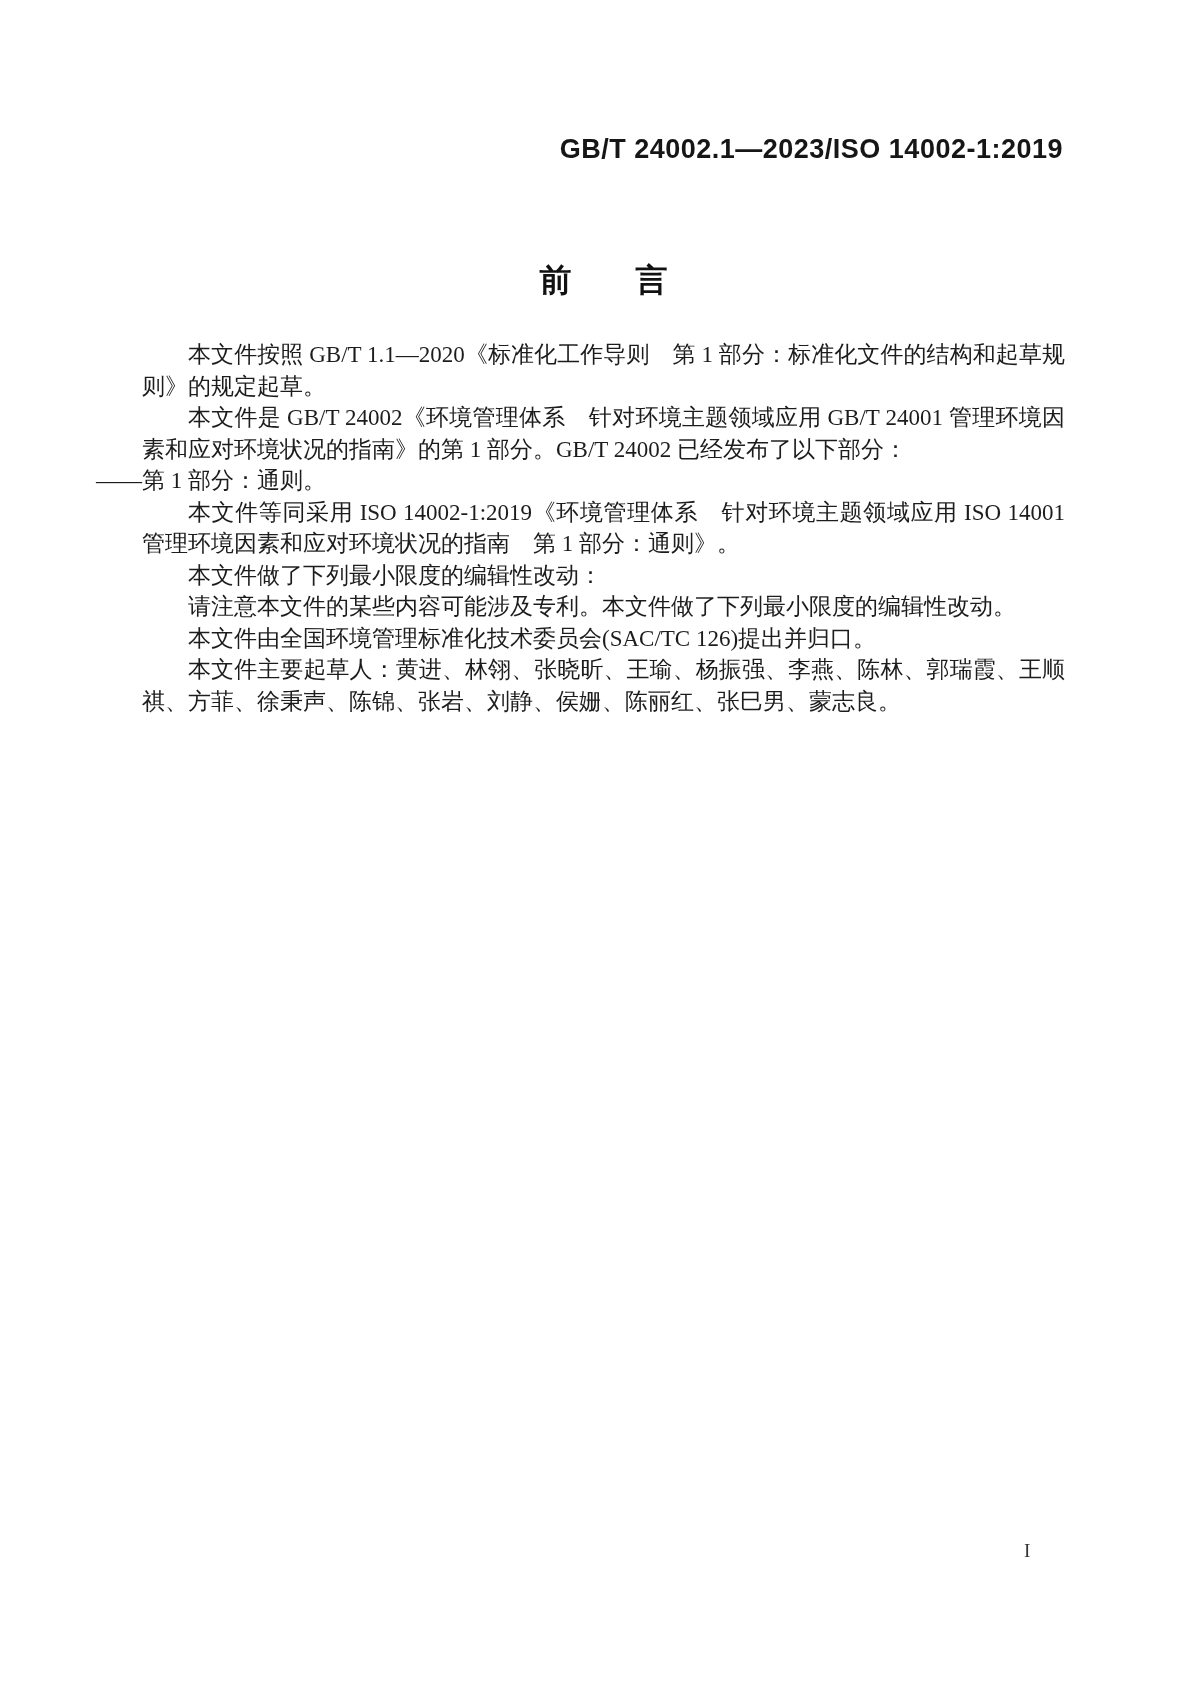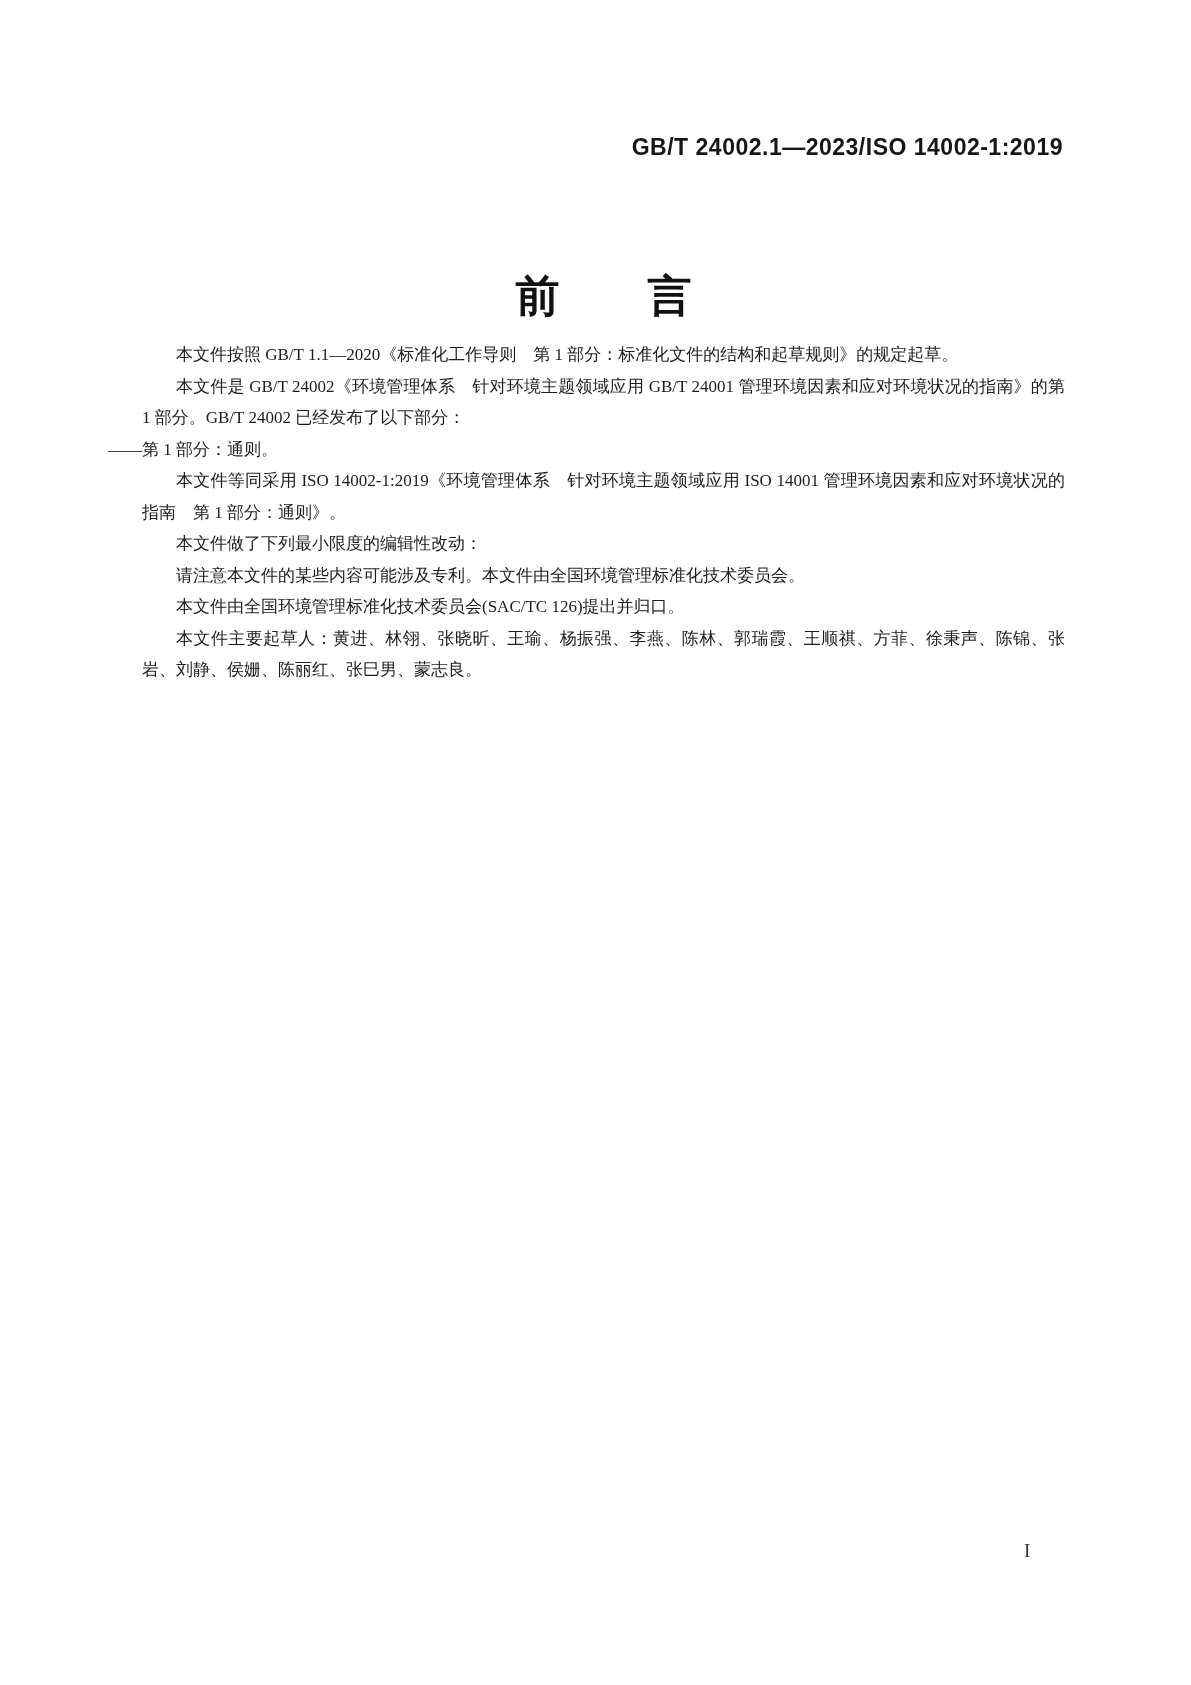--- a/index.html
+++ b/index.html
@@ -15,44 +15,44 @@
     background: #ffffff;
     overflow: hidden;
     color: #1c1c1c;
   }
   .doc-number {
     position: absolute;
     top: 134px;
     right: 128px;
     font-family: "Liberation Sans", "DejaVu Sans", sans-serif;
     font-weight: bold;
-    font-size: 23px;
+    font-size: 27px;
     letter-spacing: 0.5px;
     color: #161616;
     white-space: nowrap;
   }
   .fw-title {
     position: absolute;
     top: 238px;
     left: 142px;
     width: 923px;
     text-align: center;
     font-family: "Liberation Sans", "DejaVu Sans", sans-serif;
     font-weight: bold;
-    font-size: 44px;
+    font-size: 32px;
     color: #111111;
     white-space: pre;
   }
   .body-text {
     position: absolute;
     top: 339px;
     left: 142px;
     width: 923px;
     font-family: "Liberation Serif", "DejaVu Serif", serif;
-    font-size: 17px;
+    font-size: 23px;
     line-height: 31.5px;
     color: #1c1c1c;
     text-align: justify;
   }
   .body-text p {
     margin: 0;
     padding: 0;
   }
   .para-indent {
     text-indent: 2em;
@@ -78,20 +78,20 @@
   <div class="doc-number">GB/T 24002.1—2023/ISO 14002-1:2019</div>
 
   <h1 class="fw-title">前　　言</h1>
 
   <div class="body-text">
     <p class="para-indent">本文件按照 GB/T 1.1—2020《标准化工作导则　第 1 部分：标准化文件的结构和起草规则》的规定起草。</p>
     <p class="para-indent">本文件是 GB/T 24002《环境管理体系　针对环境主题领域应用 GB/T 24001 管理环境因素和应对环境状况的指南》的第 1 部分。GB/T 24002 已经发布了以下部分：</p>
     <p class="para-dash">——第 1 部分：通则。</p>
     <p class="para-indent">本文件等同采用 ISO 14002-1:2019《环境管理体系　针对环境主题领域应用 ISO 14001 管理环境因素和应对环境状况的指南　第 1 部分：通则》。</p>
     <p class="para-indent">本文件做了下列最小限度的编辑性改动：</p>
-    <p class="para-indent">请注意本文件的某些内容可能涉及专利。本文件由全国环境管理标准化技术委员会。</p>
+    <p class="para-indent">请注意本文件的某些内容可能涉及专利。本文件做了下列最小限度的编辑性改动。</p>
     <p class="para-indent">本文件由全国环境管理标准化技术委员会(SAC/TC 126)提出并归口。</p>
     <p class="para-indent">本文件主要起草人：黄进、林翎、张晓昕、王瑜、杨振强、李燕、陈林、郭瑞霞、王顺祺、方菲、徐秉声、陈锦、张岩、刘静、侯姗、陈丽红、张巳男、蒙志良。</p>
   </div>
 
   <div class="page-number">I</div>
 
 </div>
 
 </body></html>

